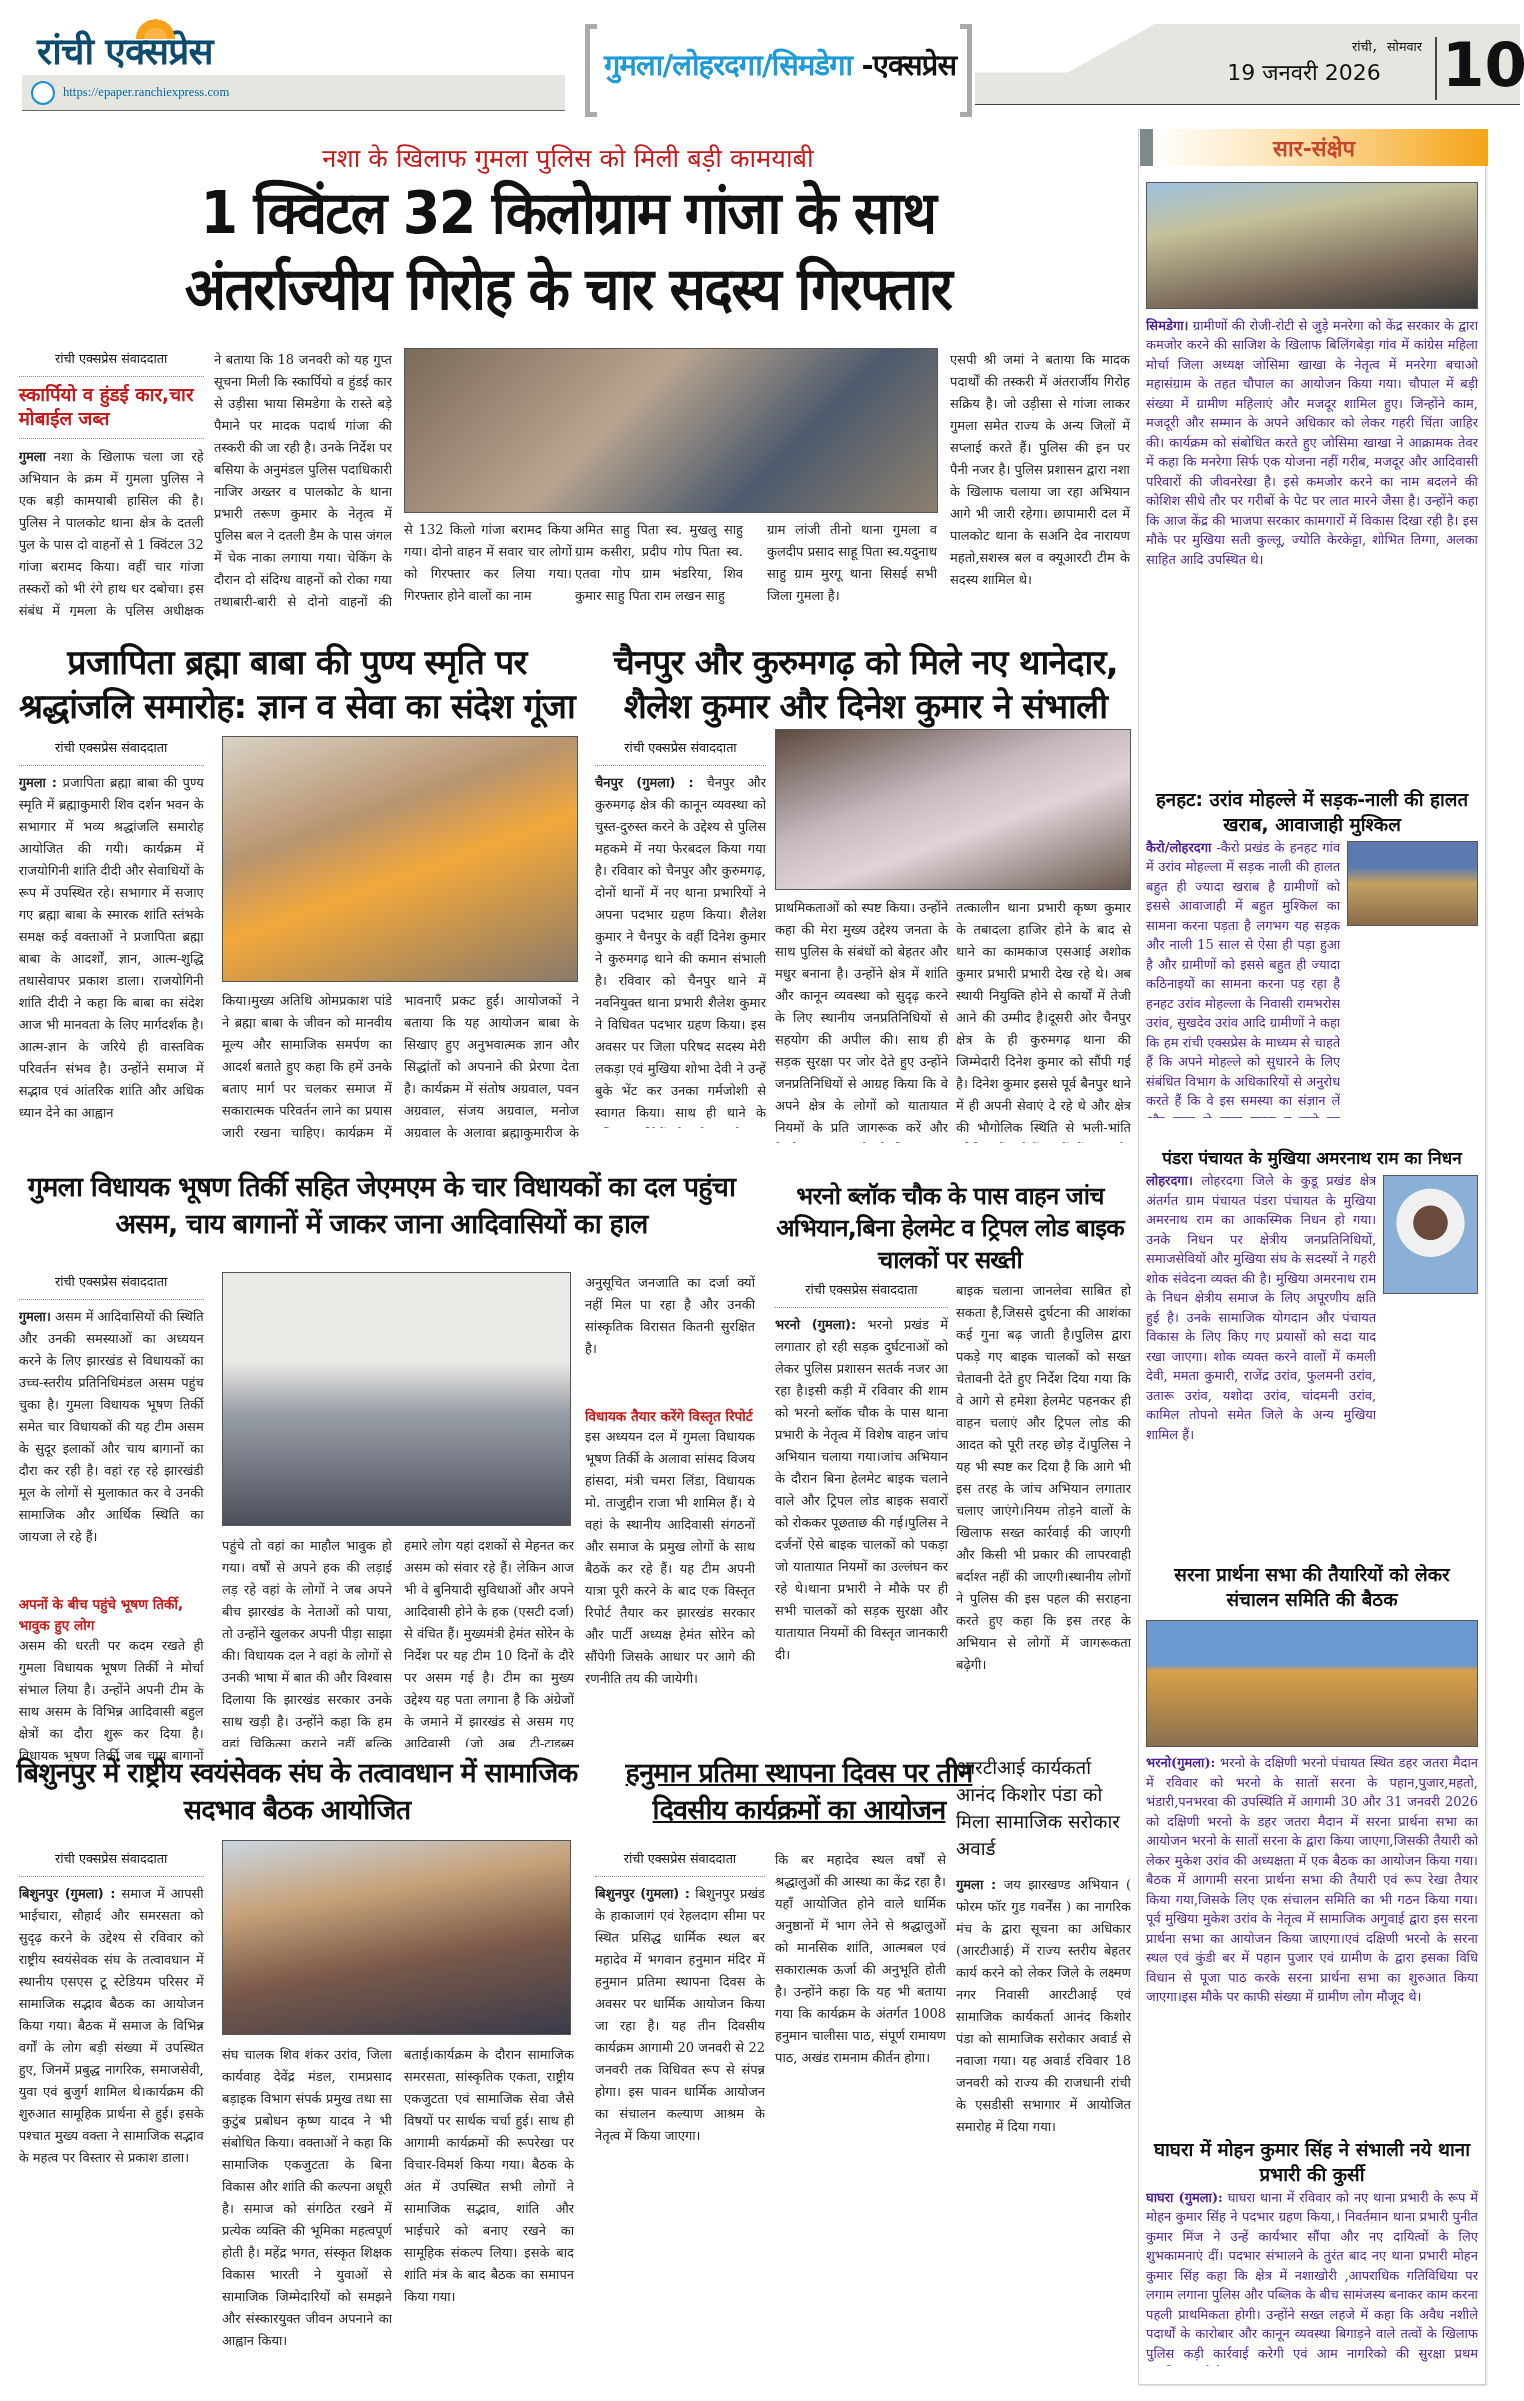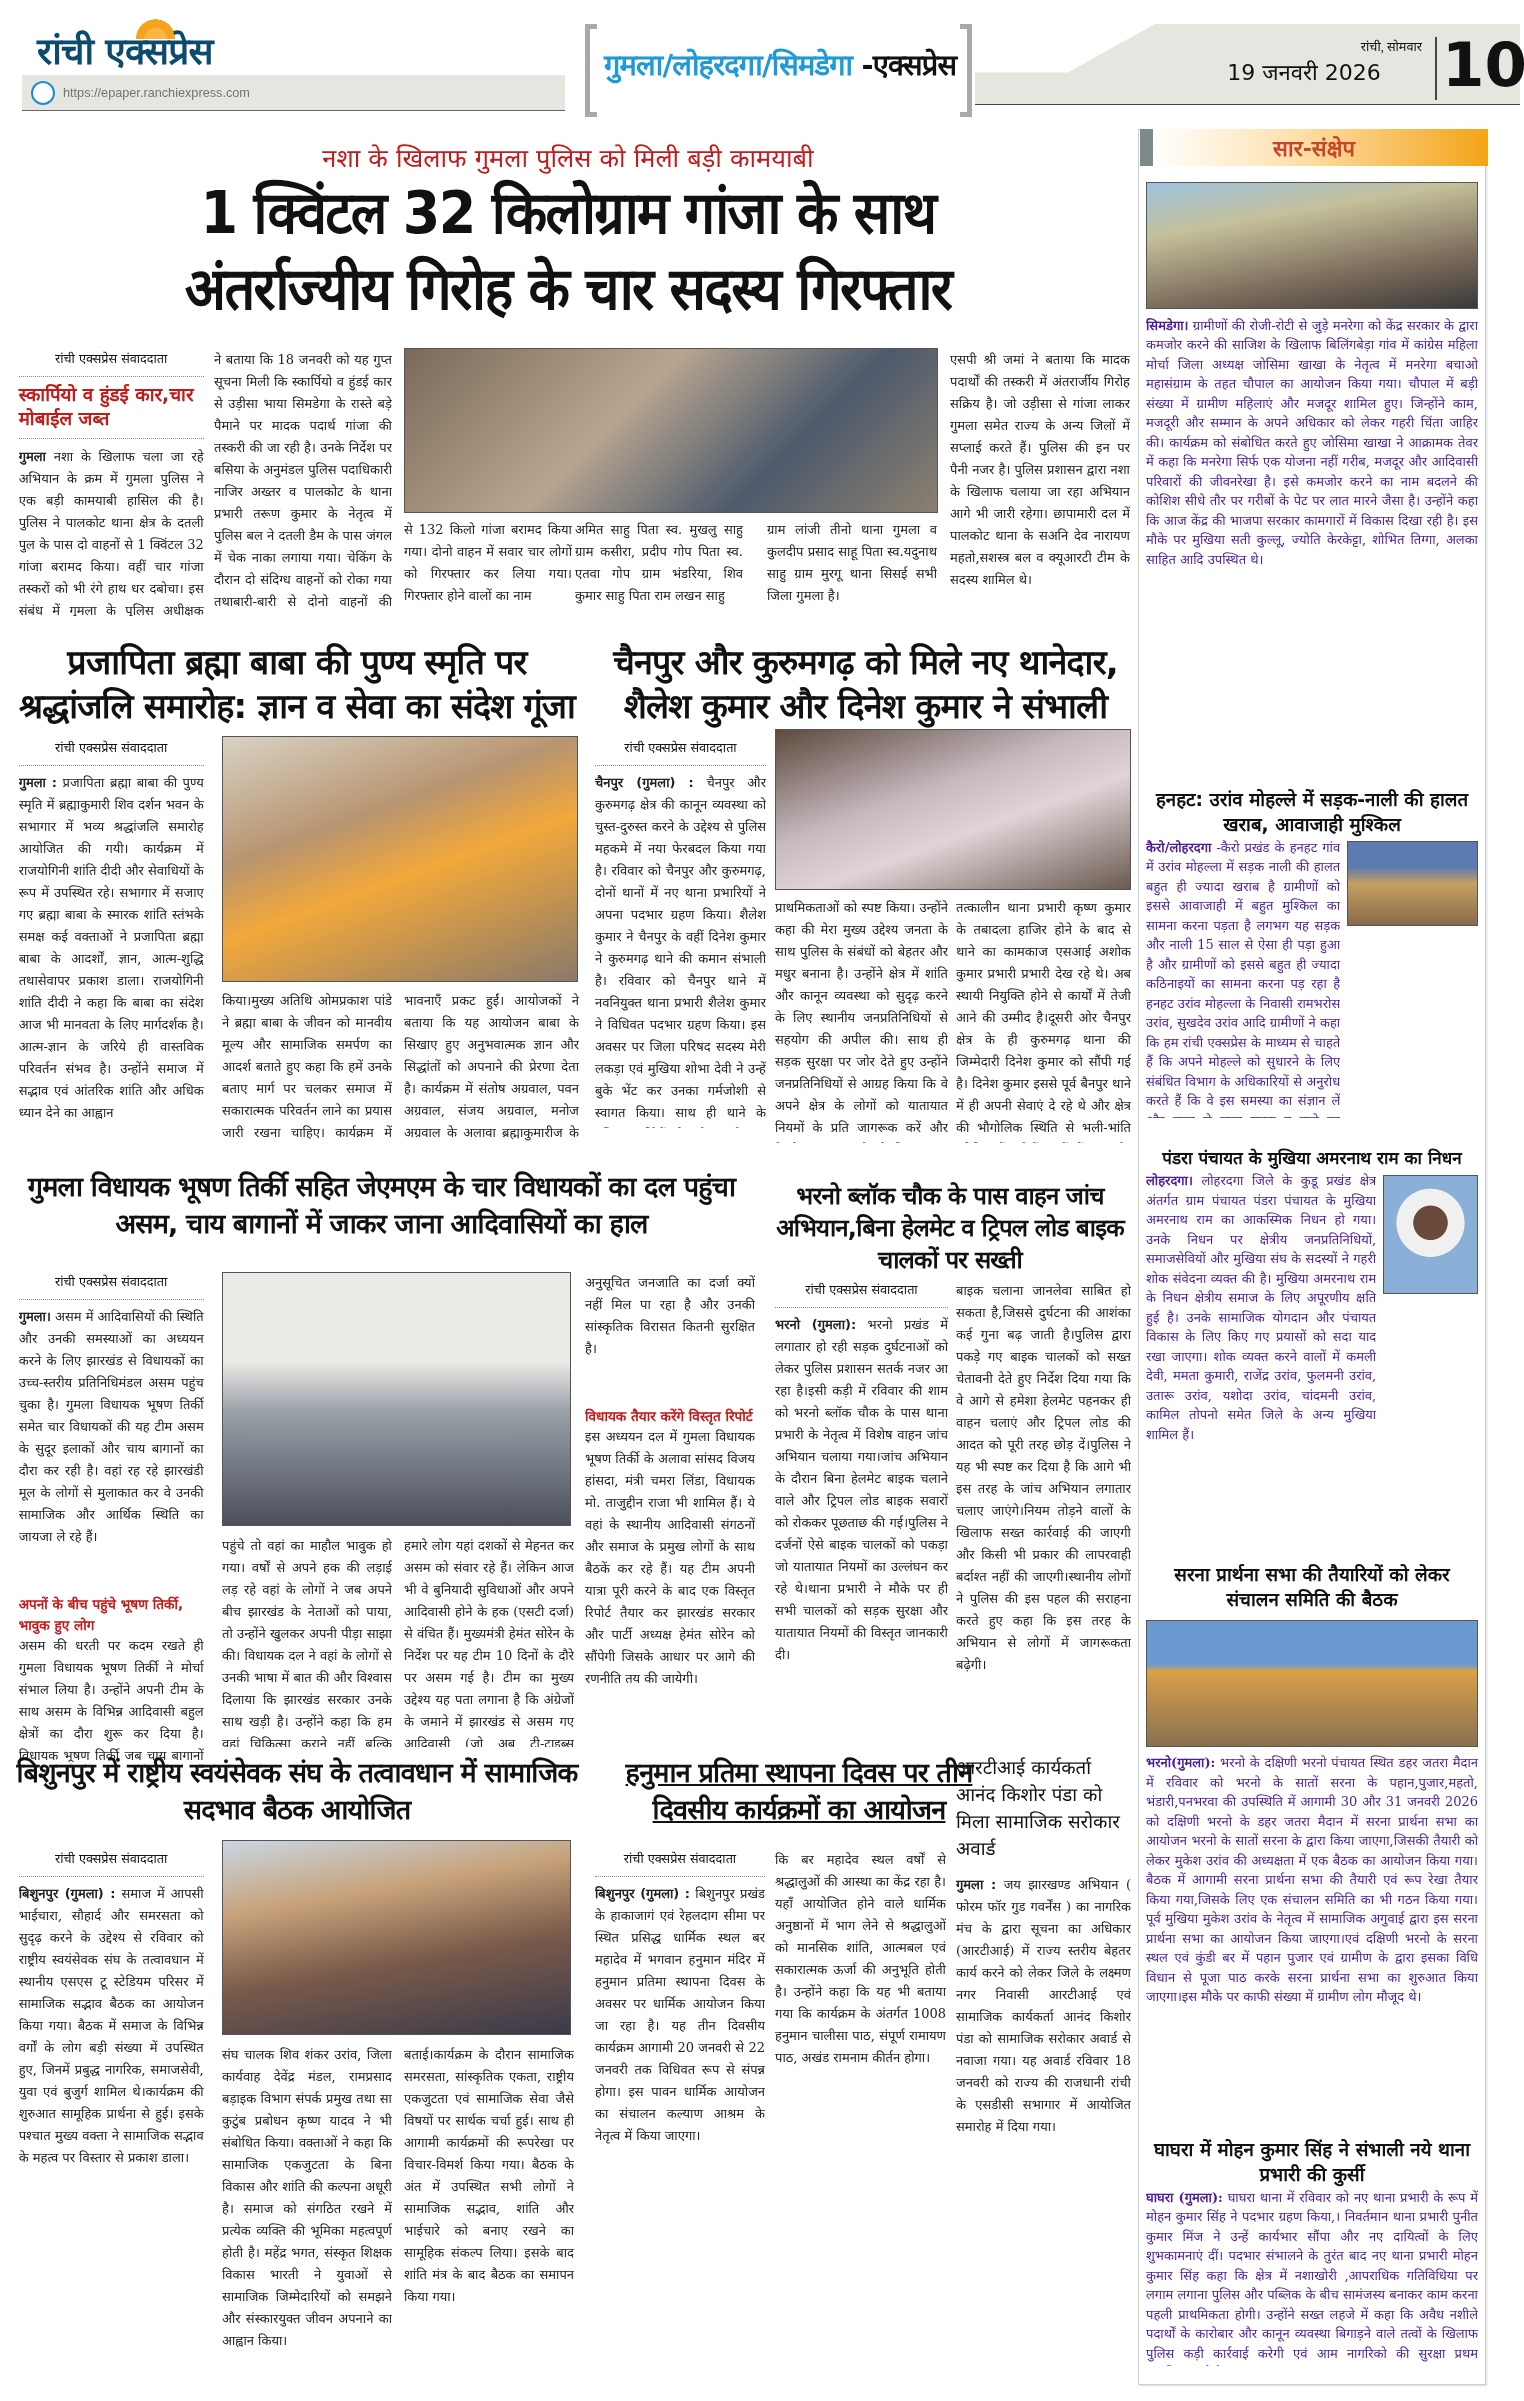--- a/index.html
+++ b/index.html
@@ -3,27 +3,27 @@
 <meta charset="utf-8">
 <style>
   * { box-sizing: border-box; margin: 0; padding: 0; }
   body { width: 1525px; height: 2401px; background: #fff; font-family: "DejaVu Serif", serif; color: #111; overflow: hidden; position: relative; }
   .abs { position: absolute; }
   
   .logo { left: 37px; top: 24px; font-family: "DejaVu Sans", sans-serif; font-weight: 900; font-size: 37px; letter-spacing: -0.8px; color: #0c4a6e; }
   .logo-sun { left: 136px; top: 18.7px; width: 39px; height: 20.4px; border-radius: 39px 39px 0 0; background: radial-gradient(circle at 50% 100%, #ffb347 0 40%, #f7a21b 41% 70%, transparent 71%); }
   .url-bar { left: 22px; top: 75px; width: 543px; height: 36px; background: #e6e6e0; border-bottom: 1.7px solid #666; display: flex; align-items: center; padding-left: 8.5px; }
   .url-icon { width: 24px; height: 24px; border-radius: 50%; border: 2.5px solid #1b8fd6; margin-right: 8.5px; background: #fff; }
-  .url-text { font-family: Liberation Sans, sans-serif; font-size: 12.7px; color: #737373; }
+  .url-text { font-family: Liberation Serif, serif; font-size: 12.7px; color: #0369a1; }
   .section-bracket-l { left: 585px; top: 24px; width: 12px; height: 93px; border: 5.1px solid #a9a9a9; border-right: none; }
   .section-bracket-r { left: 960px; top: 24px; width: 12px; height: 93px; border: 5.1px solid #a9a9a9; border-left: none; }
   .section-title { left: 604px; top: 44px; width: 356px; font-family: "DejaVu Sans", sans-serif; font-weight: 700; font-size: 29px; white-space: nowrap; letter-spacing: -0.8px; }
   .section-title .blue { color: #1e9ad6; }
   .date-box { left: 975px; top: 24px; width: 545px; height: 81px; background: #e6e6e0; clip-path: polygon(0 60%, 17% 60%, 33% 0, 100% 0, 100% 100%, 0 100%); border-bottom: 1.7px solid #444; }
-  .date-city { left: 1213px; top: 37px; width: 209px; text-align: right; font-family: Liberation Serif, serif; font-size: 12.7px; }
+  .date-city { left: 1213px; top: 37px; width: 209px; text-align: right; font-family: Liberation Mono, monospace; font-size: 12.7px; }
   .date-main { left: 1187px; top: 56px; width: 234px; text-align: center; font-family: "DejaVu Sans", sans-serif; font-size: 22px; }
   .date-sep { left: 1435px; top: 37px; width: 1.7px; height: 63px; background: #444; }
   .page-num { left: 1442px; top: 29px; font-family: "DejaVu Sans", sans-serif; font-weight: 900; font-size: 61px; }
   
   .kicker { left: 0; top: 140px; width: 1136px; text-align: center; color: #c41a1a; font-family: "DejaVu Sans", sans-serif; font-size: 25.4px; }
   .lead-head { left: 0; top: 180px; width: 1136px; text-align: center; font-family: "DejaVu Sans", sans-serif; font-weight: 900; font-size: 54px; line-height: 71px; letter-spacing: -1.7px; transform: scaleY(1.08); }
   .byline { font-family: "DejaVu Sans", sans-serif; font-size: 12.7px; text-align: center; padding-bottom: 8.5px; border-bottom: 0.8px dotted #888; margin-bottom: 6.8px; }
   .col { font-size: 13px; line-height: 22px; text-align: justify; overflow: hidden; color: #222; }
   .col b { font-family: "DejaVu Sans", sans-serif; }
   .subhead { font-family: "DejaVu Sans", sans-serif; font-weight: 800; color: #c41a1a; font-size: 18.7px; line-height: 24px; padding-bottom: 6.8px; border-bottom: 0.8px dotted #888; margin-bottom: 6.8px; }

